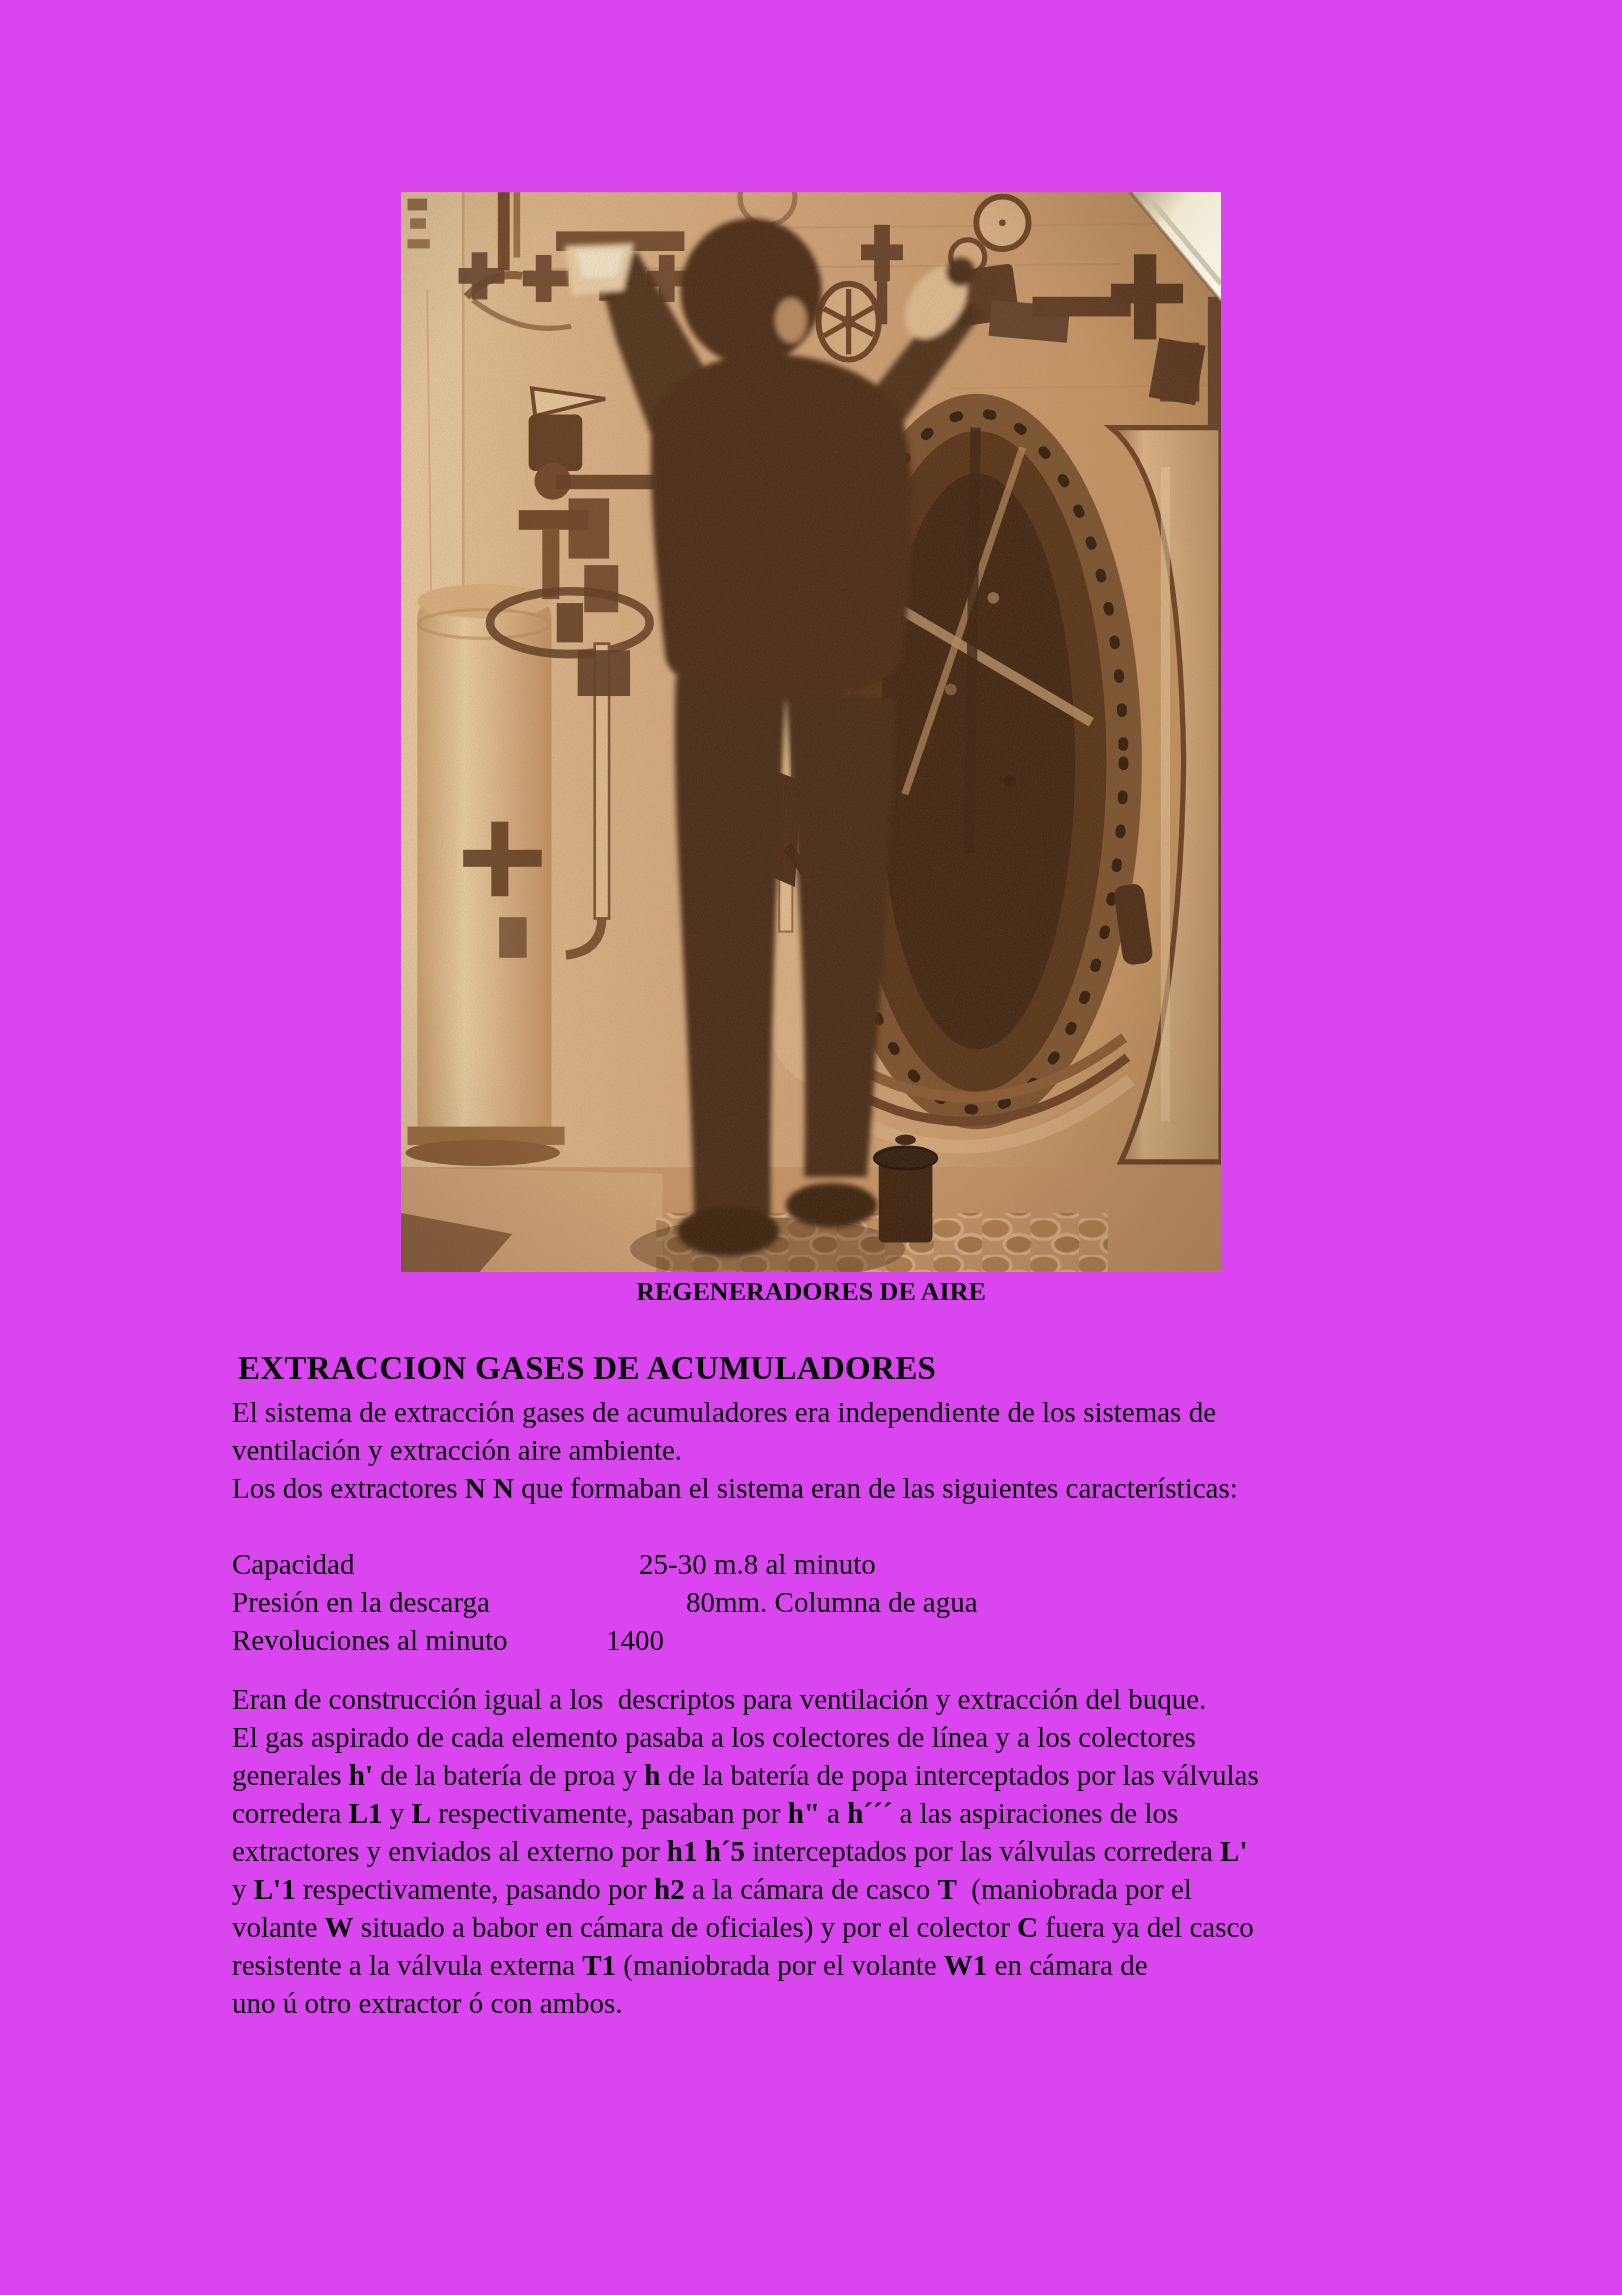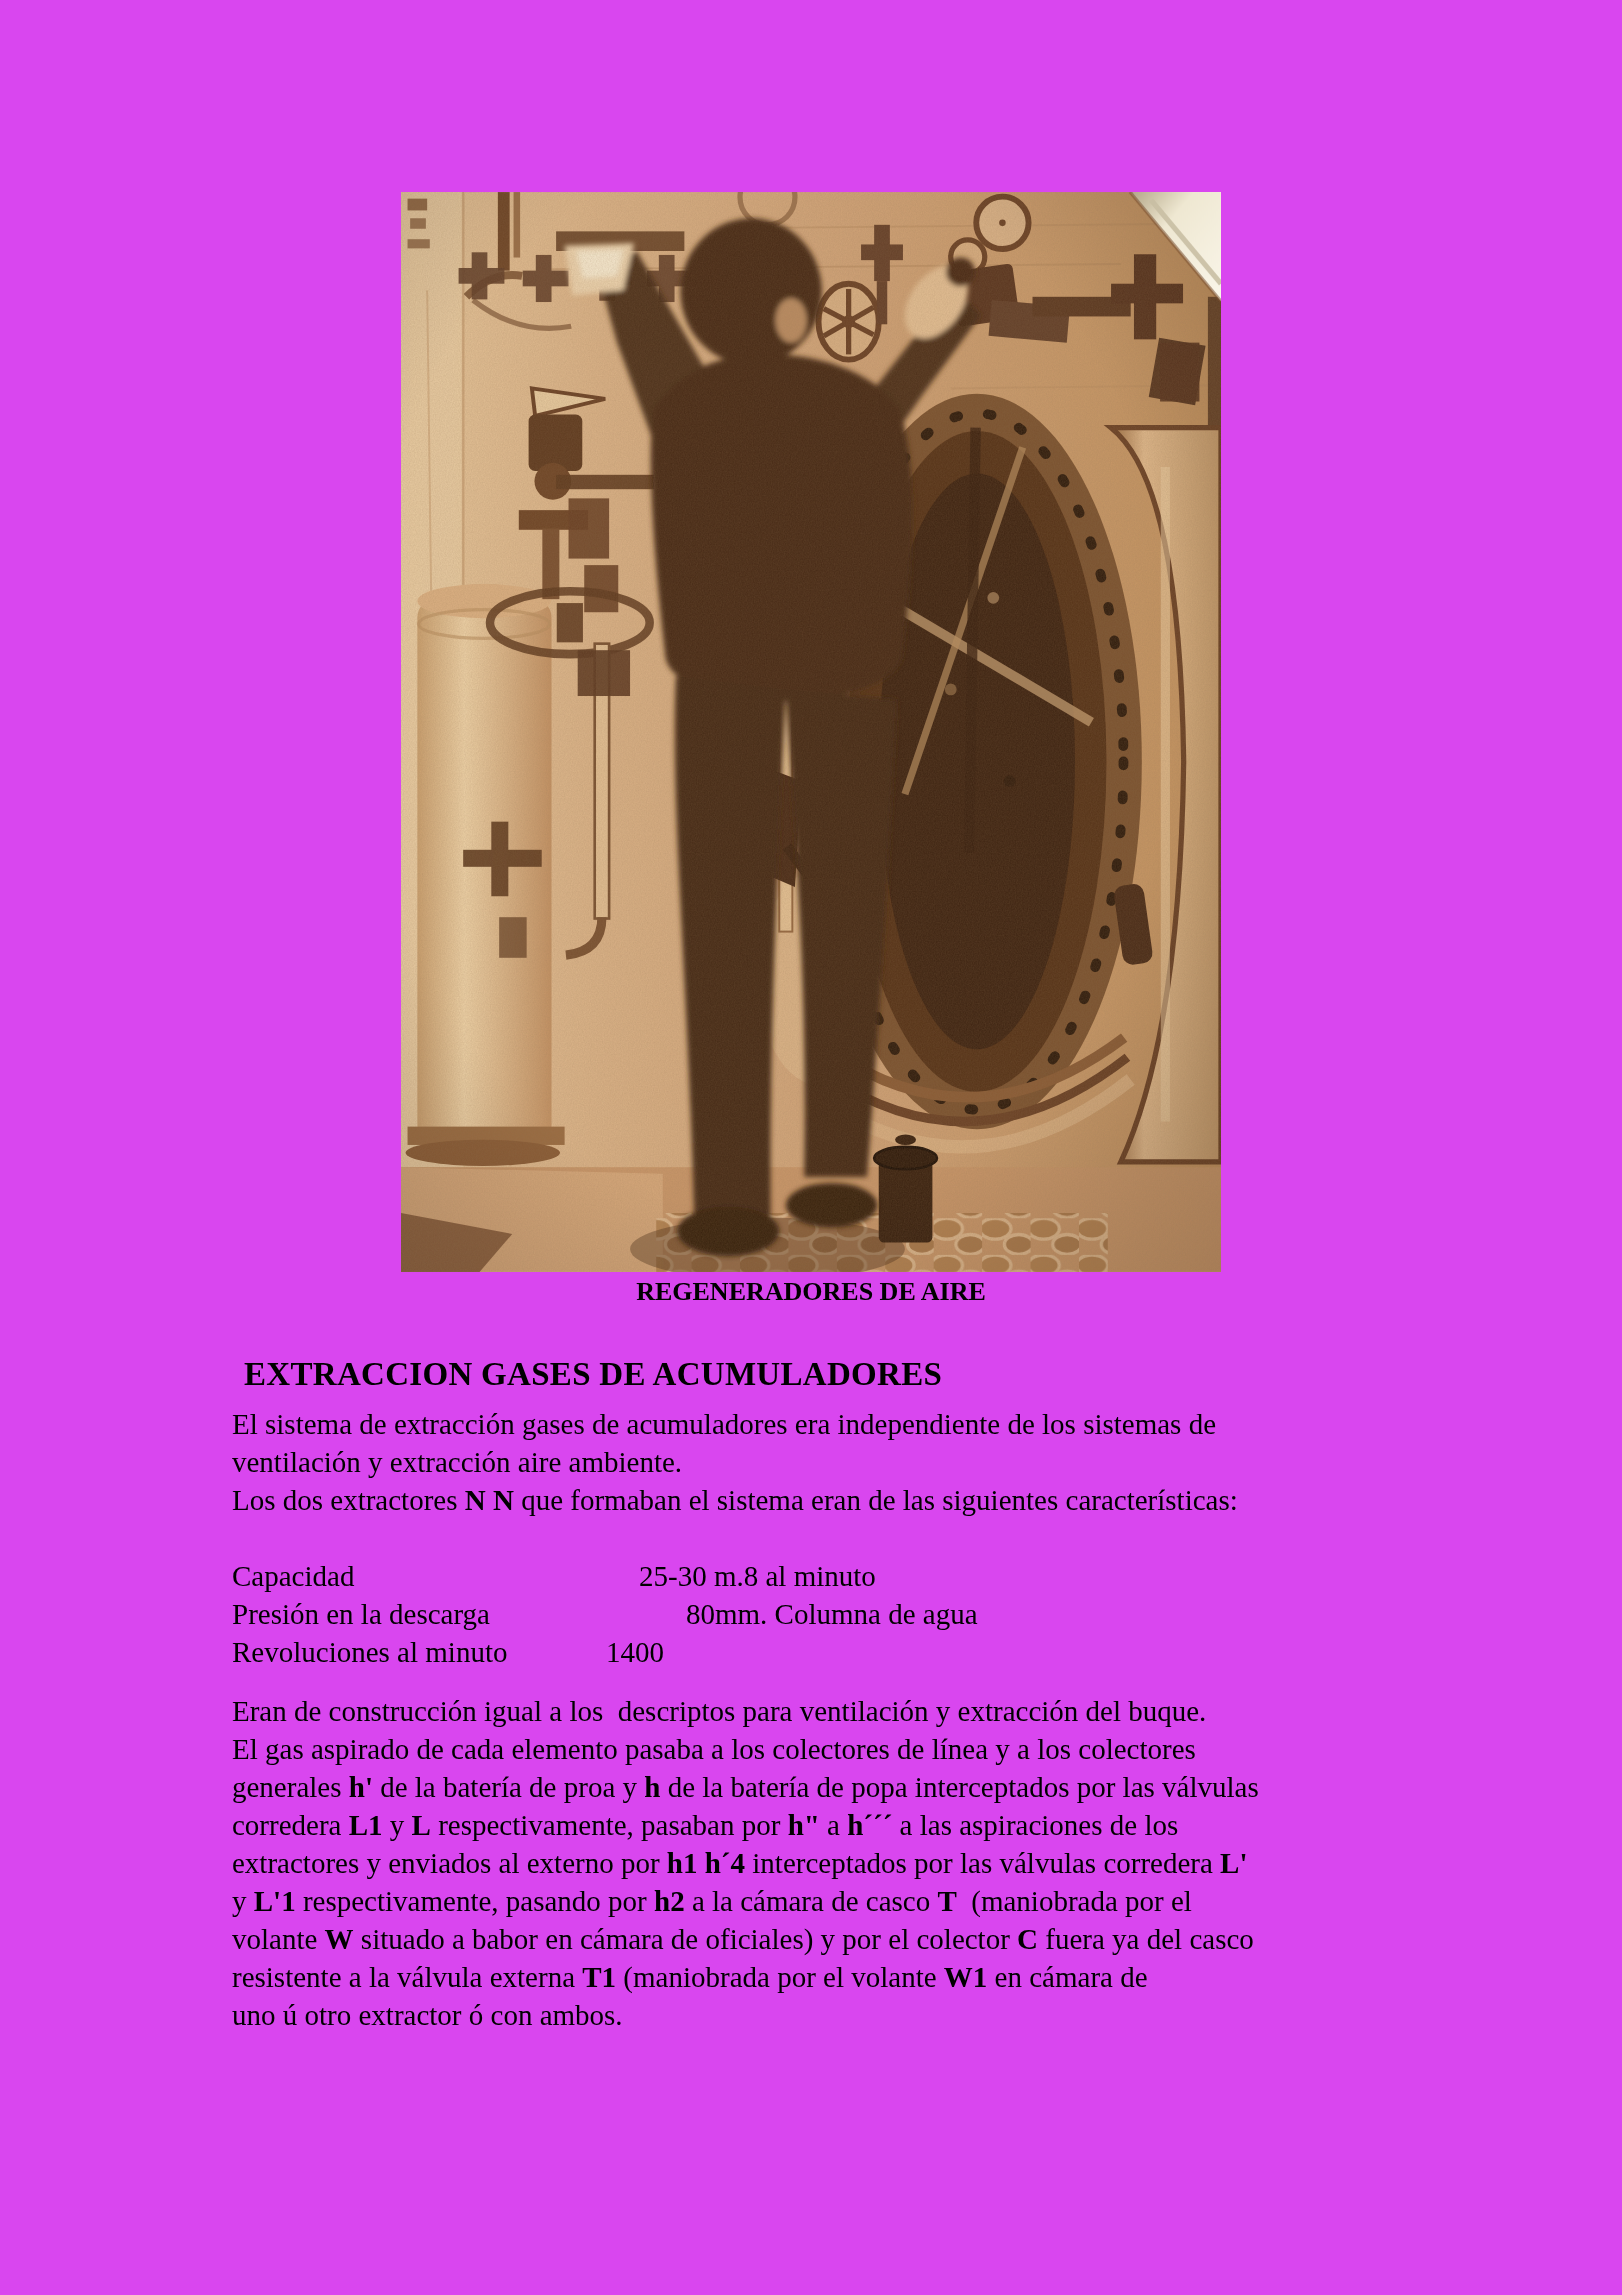--- a/index.html
+++ b/index.html
@@ -12,21 +12,21 @@
   }
   .page{position:absolute;inset:0;overflow:hidden;background:#d946ef;}
   .photo-figure{position:absolute;left:401px;top:192px;width:820px;margin:0;}
   .photo{width:820px;height:1080px;position:relative;overflow:hidden;}
   .photo svg{display:block;}
   .caption{
     text-align:center;font-weight:bold;font-size:26px;line-height:33px;
     margin-top:2.6px;white-space:pre;
   }
   .article{position:absolute;left:232px;top:1343px;width:1348px;}
-  .heading{font-size:33px;font-weight:bold;margin:12px;line-height:38px;letter-spacing:0.3px;}
+  .heading{font-size:33px;font-weight:bold;margin:6px;line-height:38px;letter-spacing:0.3px;}
   .tline{font-size:29px;line-height:38px;white-space:pre-wrap;}
   .specs{margin-top:38px;}
   .spec-row{position:relative;height:38px;font-size:29px;line-height:38px;}
   .spec-value{position:absolute;top:0;white-space:pre;}
   .body-block{margin-top:21px;}
   b{font-weight:bold;}
 </style>
 </head>
 <body style="background: rgb(255, 255, 255); color: rgb(0, 0, 0);">
 
@@ -273,21 +273,21 @@
     <div class="specs">
         <div class="spec-row"><span>Capacidad</span><span class="spec-value" style="left: 407px;">25-30 m.8 al minuto</span></div>
         <div class="spec-row"><span>Presión en la descarga</span><span class="spec-value" style="left: 422px; margin-left: 32px;">80mm. Columna de agua</span></div>
         <div class="spec-row"><span>Revoluciones al minuto</span><span class="spec-value" style="left: 374px;">1400</span></div>
       </div>
     <div class="body-block">
         <div class="tline"><span>Eran de construcción igual a los  descriptos para ventilación y extracción del buque.</span></div>
         <div class="tline"><span>El gas aspirado de cada elemento pasaba a los colectores de línea y a los colectores</span></div>
         <div class="tline"><span>generales </span><b>h'</b><span> de la batería de proa y </span><b>h</b><span> de la batería de popa interceptados por las válvulas</span></div>
         <div class="tline"><span>corredera </span><b>L1</b><span> y </span><b>L</b><span> respectivamente, pasaban por </span><b>h"</b><span> a </span><b>h´´´</b><span> a las aspiraciones de los</span></div>
-        <div class="tline"><span>extractores y enviados al externo por </span><b>h1 h´4</b><span> interceptados por las válvulas corredera </span><b>L'</b></div>
+        <div class="tline"><span>extractores y enviados al externo por </span><b>h1 h´5</b><span> interceptados por las válvulas corredera </span><b>L'</b></div>
         <div class="tline"><span>y </span><b>L'1</b><span> respectivamente, pasando por </span><b>h2</b><span> a la cámara de casco </span><b>T</b><span>  (maniobrada por el</span></div>
         <div class="tline"><span>volante </span><b>W</b><span> situado a babor en cámara de oficiales) y por el colector </span><b>C</b><span> fuera ya del casco</span></div>
         <div class="tline"><span>resistente a la válvula externa </span><b>T1</b><span> (maniobrada por el volante </span><b>W1</b><span> en cámara de</span></div>
         <div class="tline"><span>uno ú otro extractor ó con ambos.</span></div>
       </div>
   </section>
 
 </div>
 
 

